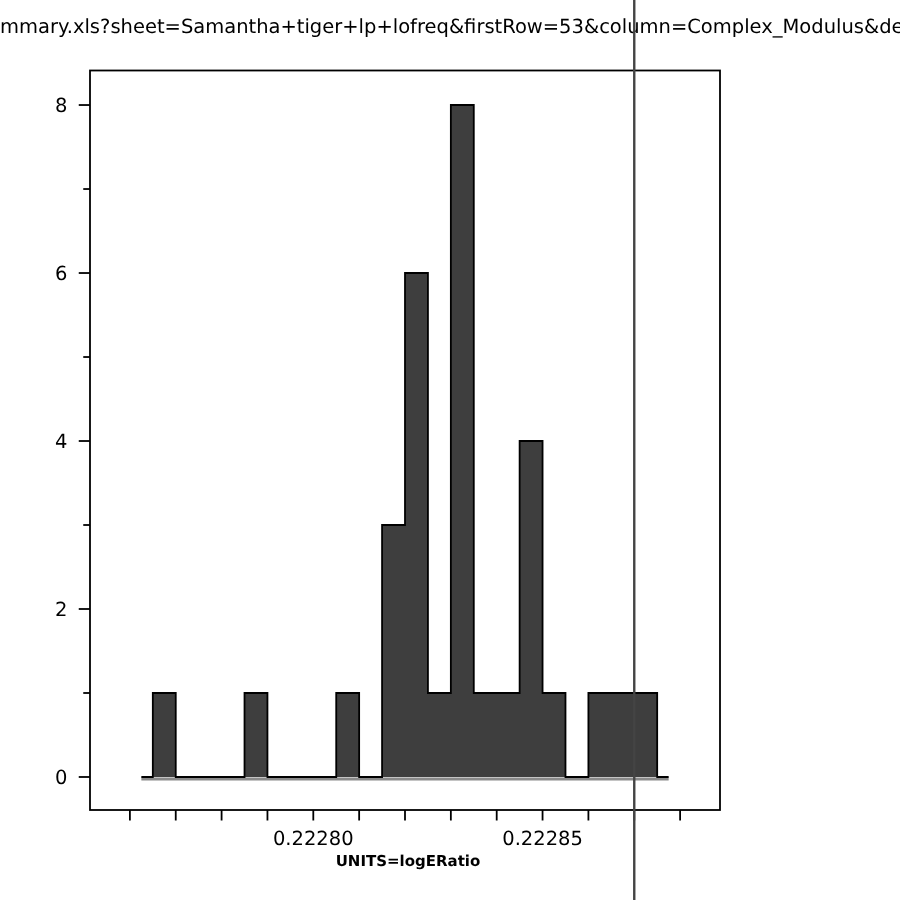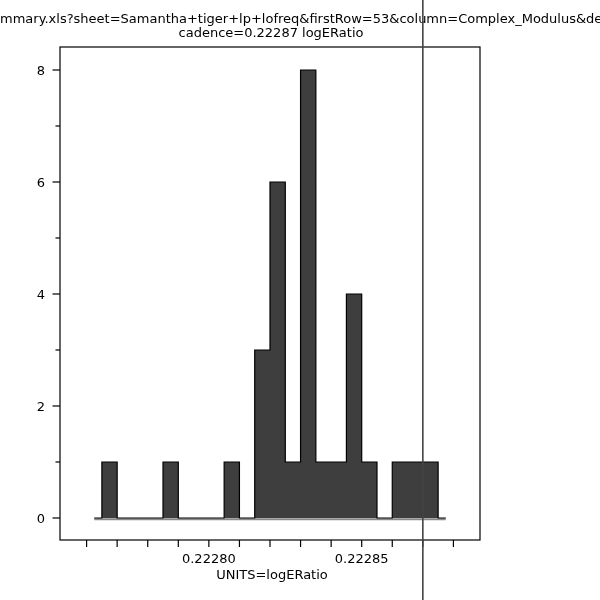--- a/index.html
+++ b/index.html
@@ -20,39 +20,39 @@
     z-index: 1;
   }
   #title1 { left: 0px; top: 11px; }
   #title2 { left: 271px; top: 25px; transform: translateX(-50%); }
   #xlabel {
     position: absolute;
     left: 272px;
     top: 567px;
     transform: translateX(-50%);
     white-space: nowrap;
-    font-size: 13px;
+    font-size: 10px;
     line-height: 15px;
     z-index: 1;
+    font-weight: bold;
   }
   #chart-svg {
     position: absolute;
     left: 0;
     top: 0;
     z-index: 2;
     pointer-events: none;
   }
   #chart-svg text { font-family: "DejaVu Sans", sans-serif; }
 </style>
 </head>
 <body>
 
 <div class="canvas">
   <div class="title-line" id="title1">mmary.xls?sheet=Samantha+tiger+lp+lofreq&amp;firstRow=53&amp;column=Complex_Modulus&amp;depende</div>
-  <div class="title-line" id="title2">cadence=0.22287 logERatio</div>
   <div id="xlabel">UNITS=logERatio</div>
   <svg id="chart-svg" width="600" height="600">
       <rect x="60" y="47" width="420" height="493" fill="none" stroke="#000000" stroke-width="1.2"></rect>
       <path d="M 94.23580786023287 517.9930713312131 L 101.877729257579 517.9930713312131 L 101.877729257579 461.9957973648341 L 117.1615720523561 461.9957973648341 L 117.1615720523561 517.9930713312131 L 132.44541484713324 517.9930713312131 L 132.44541484713324 517.9930713312131 L 147.72925764182548 517.9930713312131 L 147.72925764182548 517.9930713312131 L 163.01310043660263 517.9930713312131 L 163.01310043660263 461.9957973648341 L 178.29694323137971 461.9957973648341 L 178.29694323137971 517.9930713312131 L 193.58078602615686 517.9930713312131 L 193.58078602615686 517.9930713312131 L 208.86462882093397 517.9930713312131 L 208.86462882093397 517.9930713312131 L 224.14847161571106 517.9930713312131 L 224.14847161571106 461.9957973648341 L 239.43231441040336 461.9957973648341 L 239.43231441040336 517.9930713312131 L 254.71615720518045 517.9930713312131 L 254.71615720518045 350.0012494320763 L 269.9999999999576 350.0012494320763 L 269.9999999999576 182.00942753293955 L 285.2838427947347 182.00942753293955 L 285.2838427947347 461.9957973648341 L 300.5676855895118 461.9957973648341 L 300.5676855895118 70.01487960018171 L 315.85152838420413 70.01487960018171 L 315.85152838420413 461.9957973648341 L 331.13537117898125 461.9957973648341 L 331.13537117898125 461.9957973648341 L 346.4192139737583 461.9957973648341 L 346.4192139737583 294.00397546569735 L 361.7030567685354 294.00397546569735 L 361.7030567685354 461.9957973648341 L 376.98689956331253 461.9957973648341 L 376.98689956331253 517.9930713312131 L 392.27074235808965 517.9930713312131 L 392.27074235808965 461.9957973648341 L 407.5545851527819 461.9957973648341 L 407.5545851527819 461.9957973648341 L 422.838427947559 461.9957973648341 L 422.838427947559 461.9957973648341 L 438.1222707423362 461.9957973648341 L 438.1222707423362 517.9930713312131 L 445.7641921396823 517.9930713312131 Z" fill="#3e3e3e" stroke="none"></path>
       <line x1="94.23580786023287" x2="445.7641921396823" y1="519.293071331213" y2="519.293071331213" stroke="#8a8a8a" stroke-width="2"></line>
       <path d="M 94.23580786023287 517.9930713312131 L 101.877729257579 517.9930713312131 L 101.877729257579 461.9957973648341 L 117.1615720523561 461.9957973648341 L 117.1615720523561 517.9930713312131 L 132.44541484713324 517.9930713312131 L 132.44541484713324 517.9930713312131 L 147.72925764182548 517.9930713312131 L 147.72925764182548 517.9930713312131 L 163.01310043660263 517.9930713312131 L 163.01310043660263 461.9957973648341 L 178.29694323137971 461.9957973648341 L 178.29694323137971 517.9930713312131 L 193.58078602615686 517.9930713312131 L 193.58078602615686 517.9930713312131 L 208.86462882093397 517.9930713312131 L 208.86462882093397 517.9930713312131 L 224.14847161571106 517.9930713312131 L 224.14847161571106 461.9957973648341 L 239.43231441040336 461.9957973648341 L 239.43231441040336 517.9930713312131 L 254.71615720518045 517.9930713312131 L 254.71615720518045 350.0012494320763 L 269.9999999999576 350.0012494320763 L 269.9999999999576 182.00942753293955 L 285.2838427947347 182.00942753293955 L 285.2838427947347 461.9957973648341 L 300.5676855895118 461.9957973648341 L 300.5676855895118 70.01487960018171 L 315.85152838420413 70.01487960018171 L 315.85152838420413 461.9957973648341 L 331.13537117898125 461.9957973648341 L 331.13537117898125 461.9957973648341 L 346.4192139737583 461.9957973648341 L 346.4192139737583 294.00397546569735 L 361.7030567685354 294.00397546569735 L 361.7030567685354 461.9957973648341 L 376.98689956331253 461.9957973648341 L 376.98689956331253 517.9930713312131 L 392.27074235808965 517.9930713312131 L 392.27074235808965 461.9957973648341 L 407.5545851527819 461.9957973648341 L 407.5545851527819 461.9957973648341 L 422.838427947559 461.9957973648341 L 422.838427947559 461.9957973648341 L 438.1222707423362 461.9957973648341 L 438.1222707423362 517.9930713312131 L 445.7641921396823 517.9930713312131" fill="none" stroke="#000000" stroke-width="1.2"></path>
       <line x1="86.59388646288673" x2="86.59388646288673" y1="540" y2="547" stroke="#000000" stroke-width="1.2"></line>
       <line x1="117.16157205244096" x2="117.16157205244096" y1="540" y2="547" stroke="#000000" stroke-width="1.2"></line>
       <line x1="147.72925764191035" x2="147.72925764191035" y1="540" y2="547" stroke="#000000" stroke-width="1.2"></line>
       <line x1="178.29694323146458" x2="178.29694323146458" y1="540" y2="547" stroke="#000000" stroke-width="1.2"></line>

